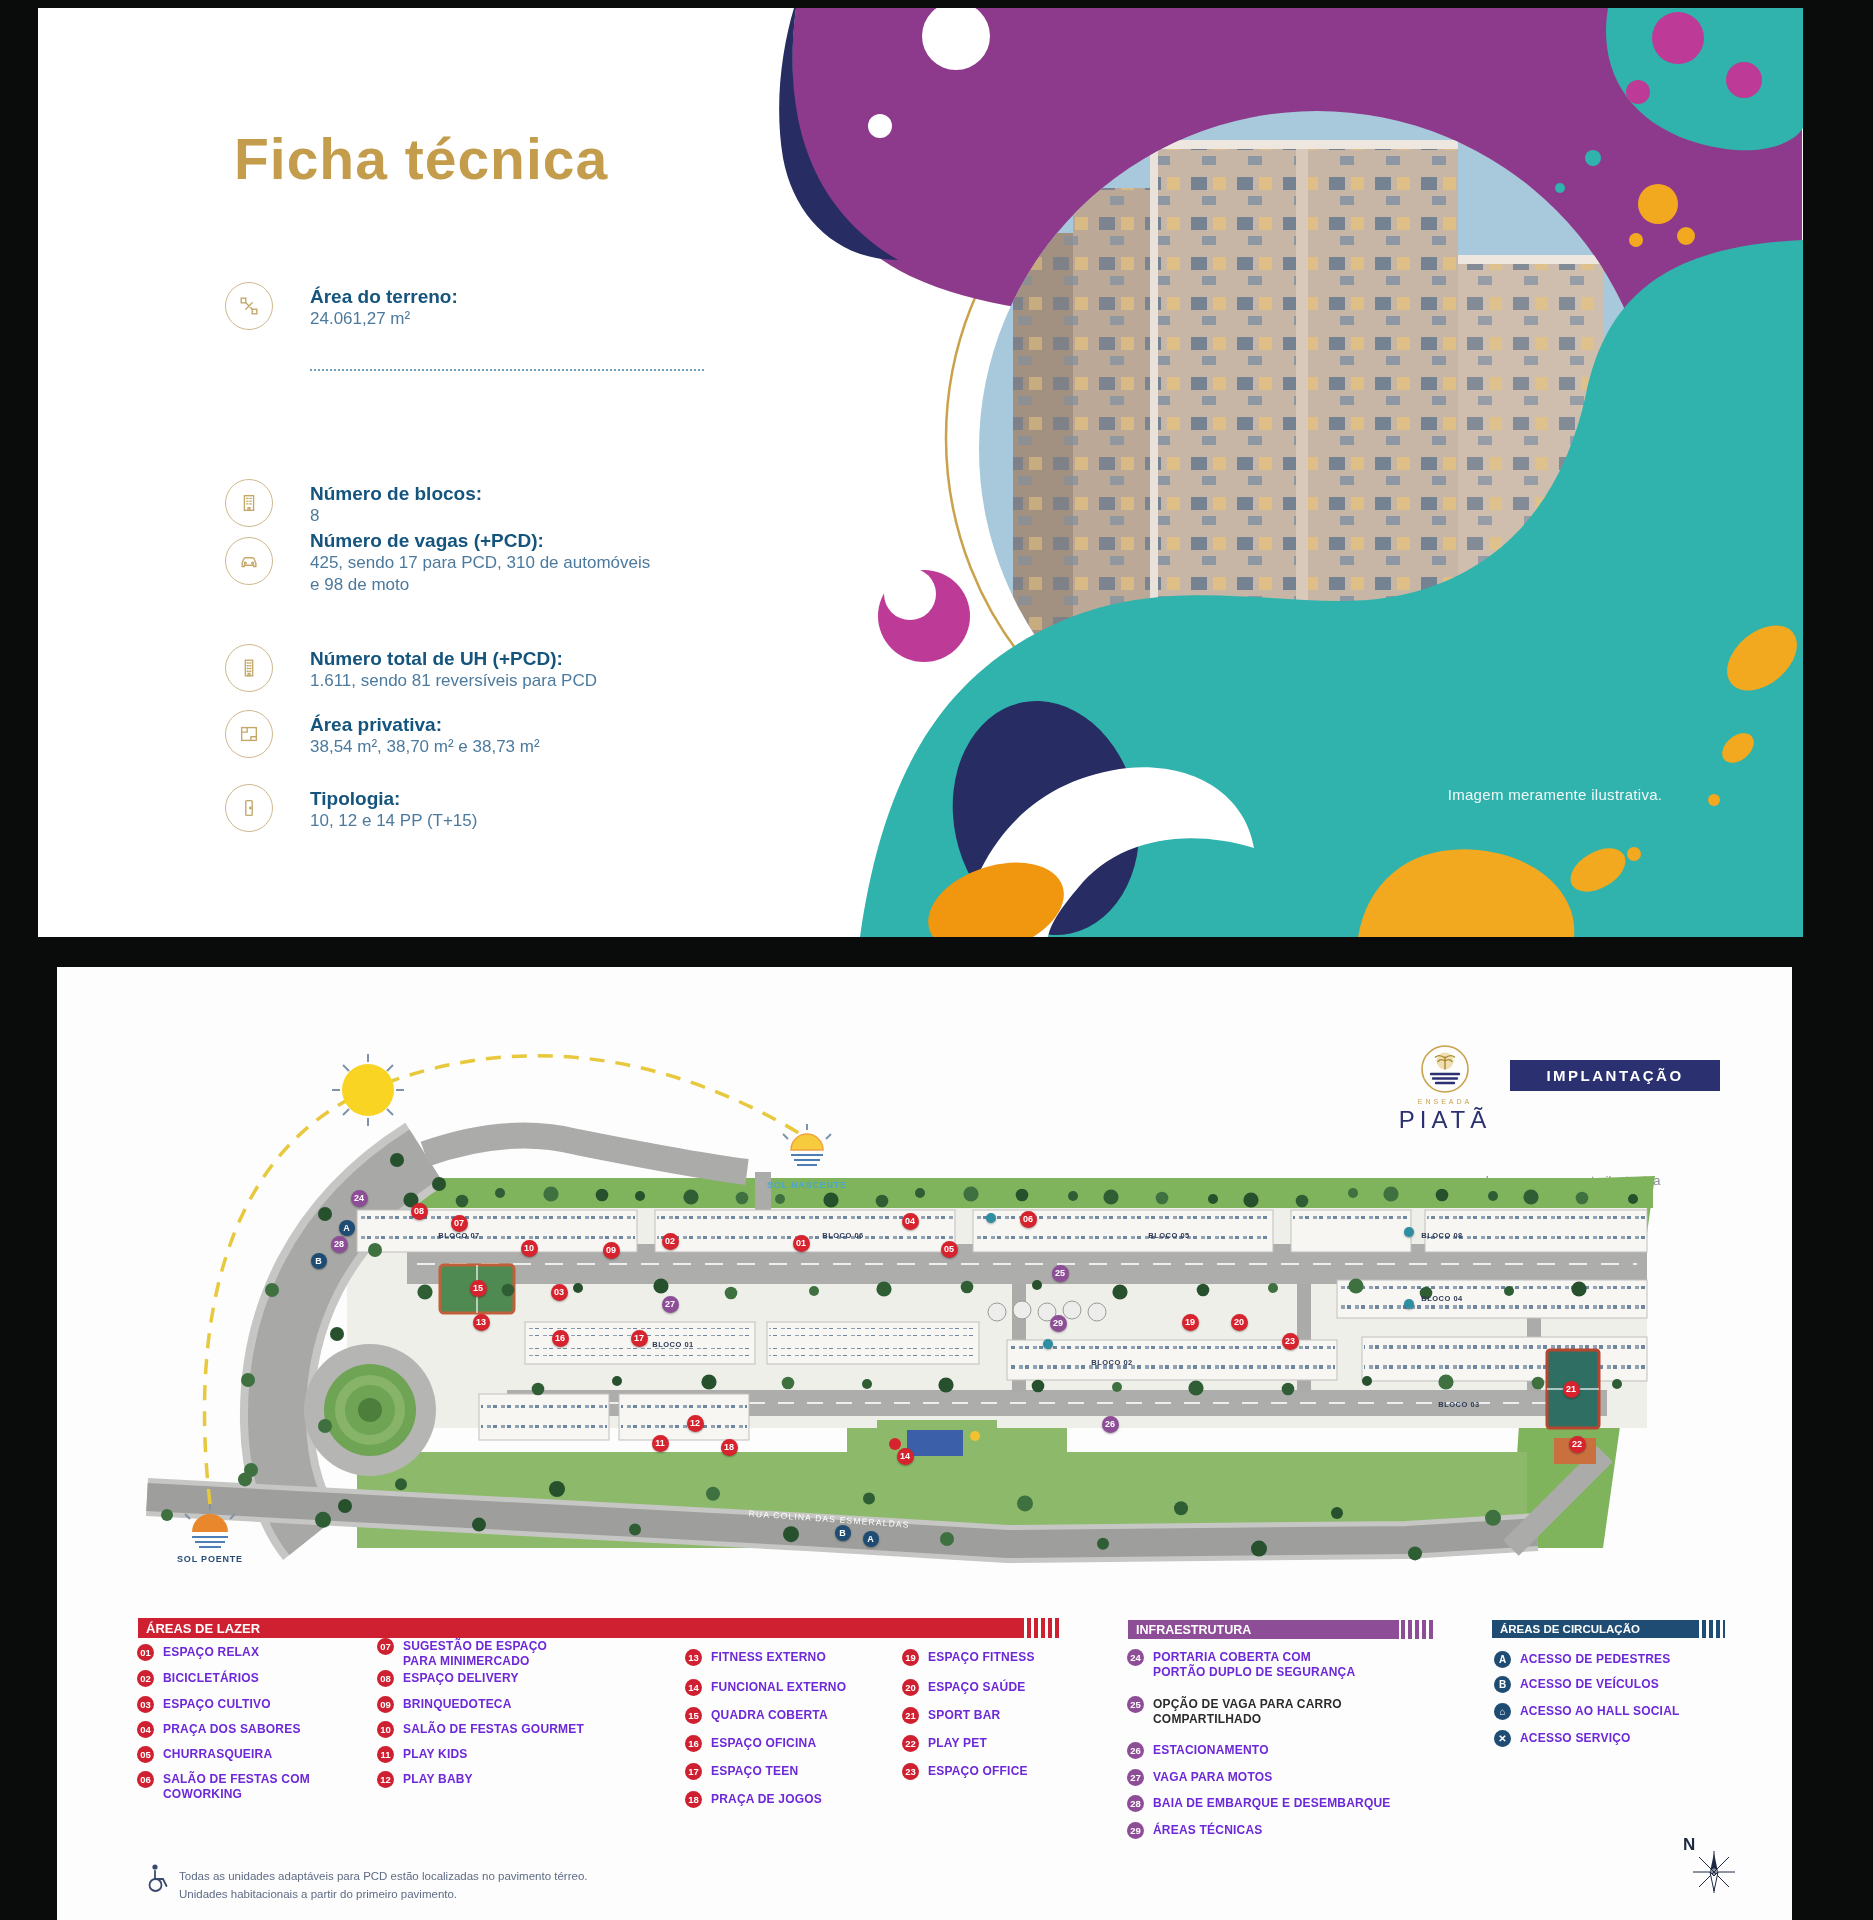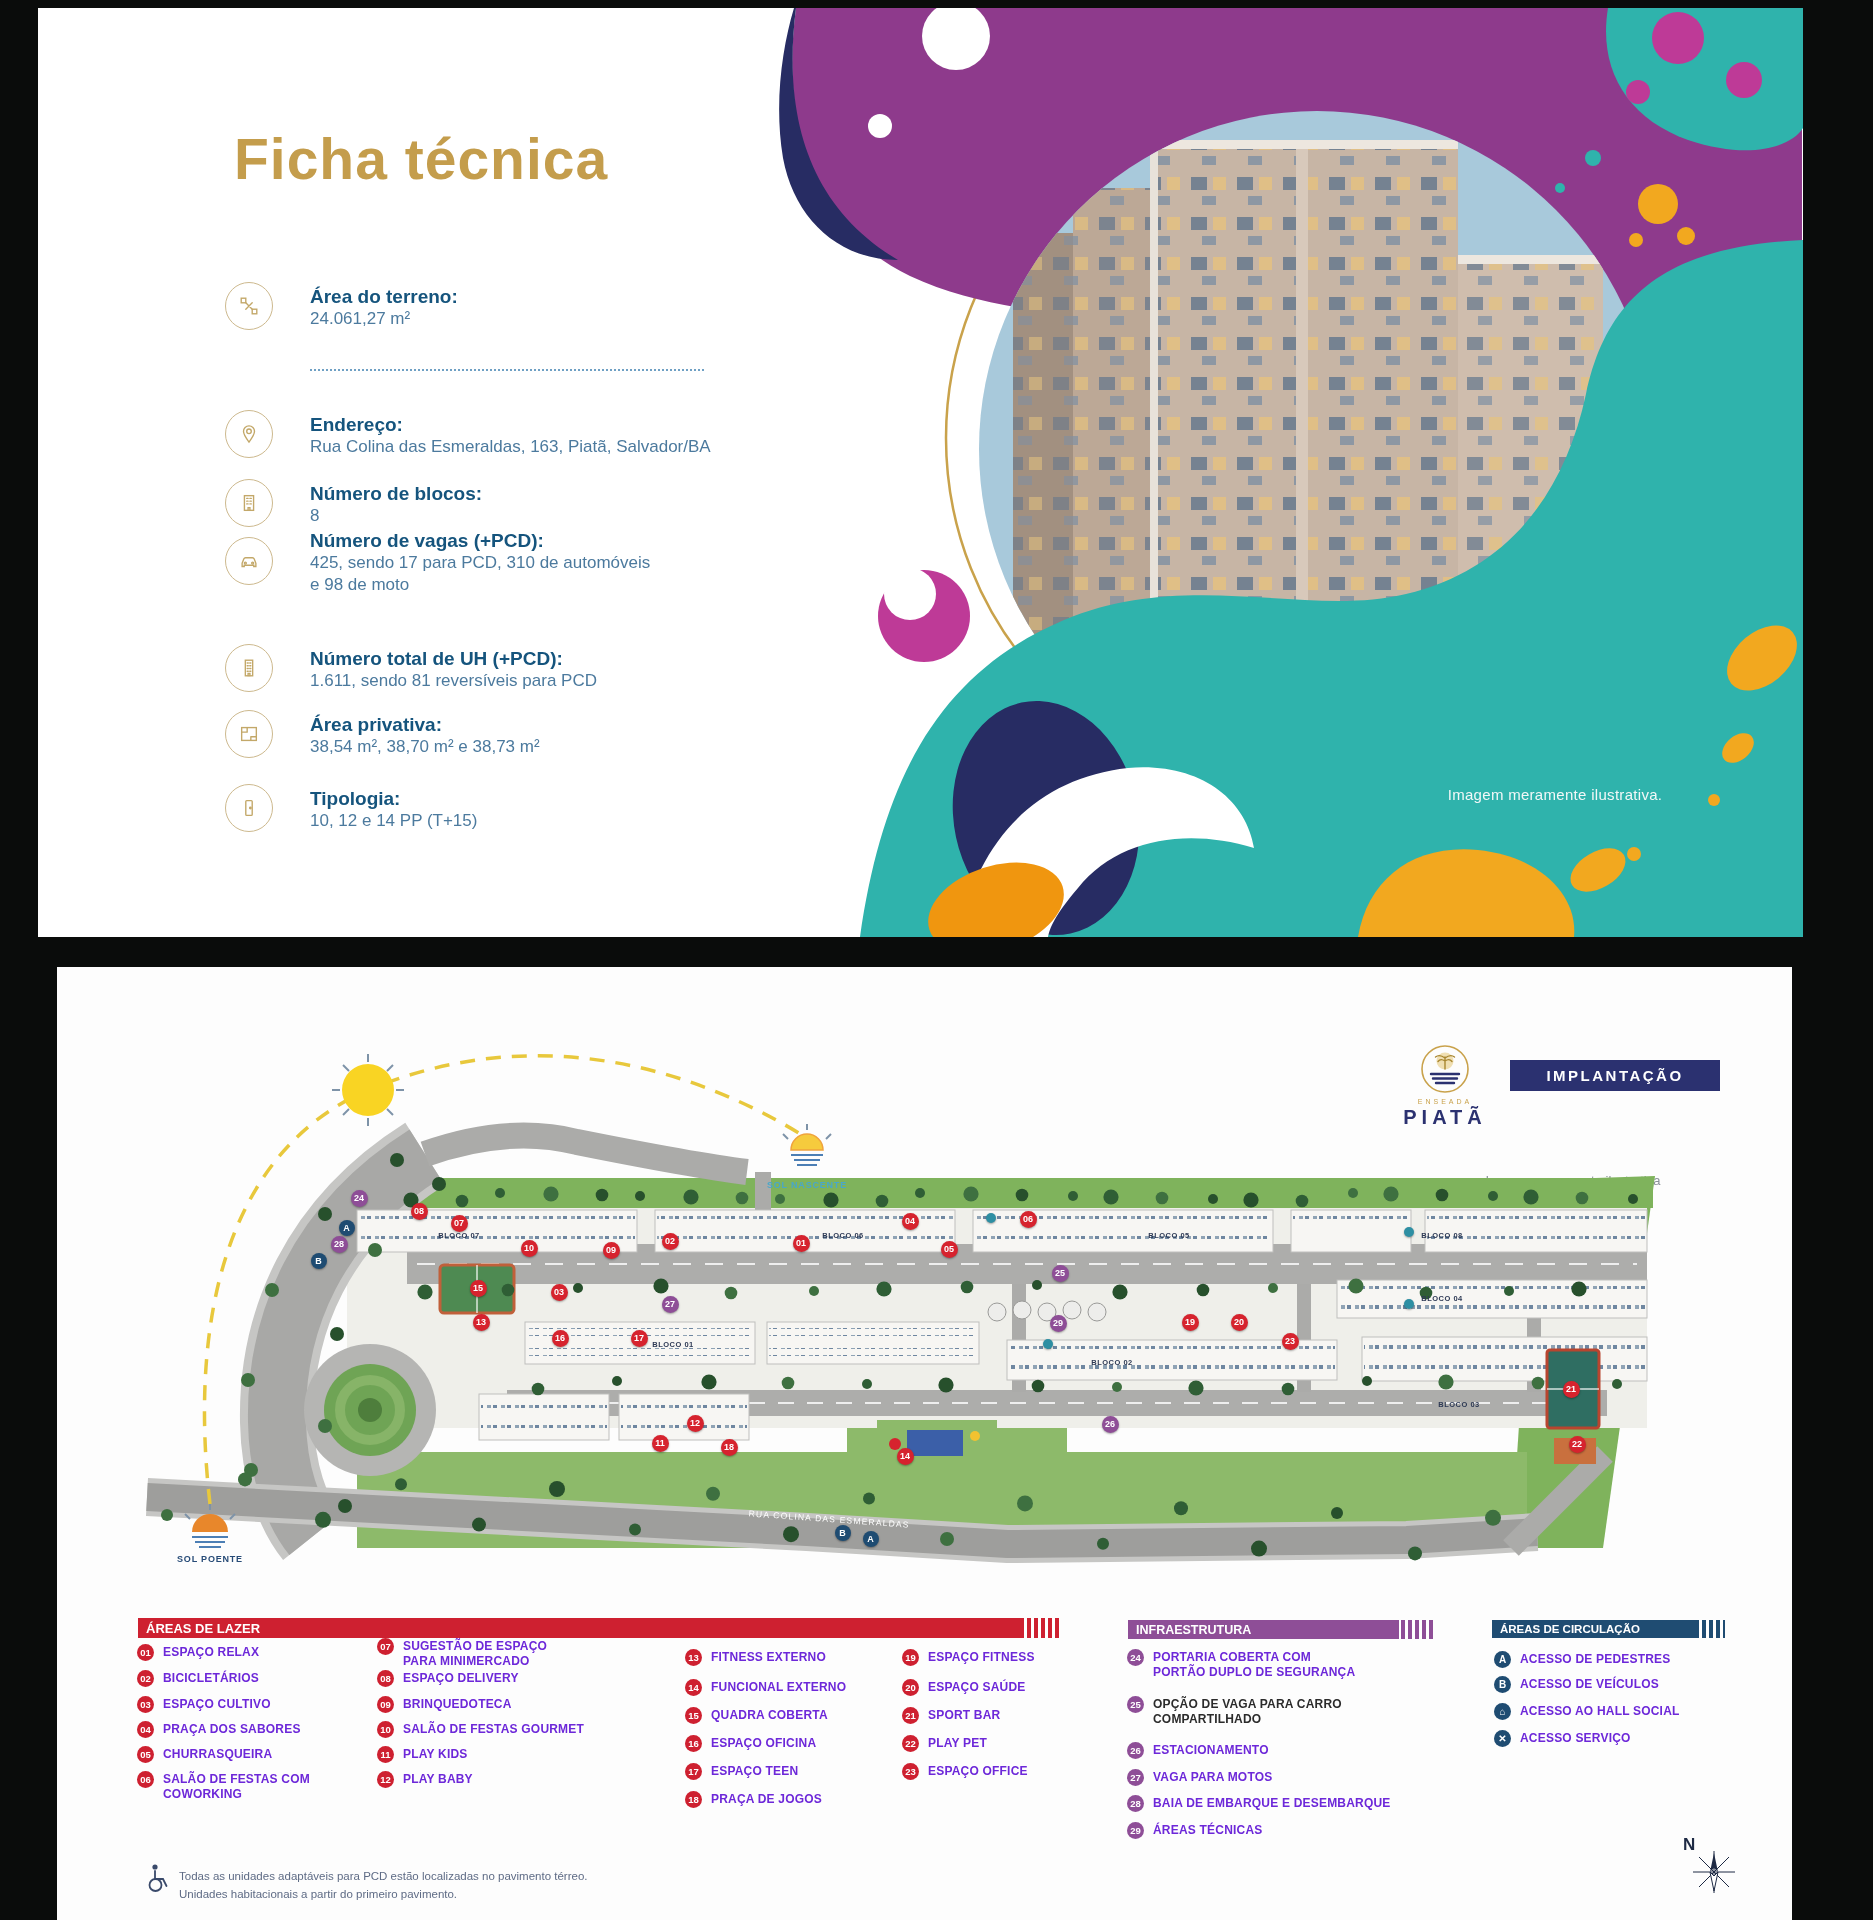--- a/index.html
+++ b/index.html
@@ -16,21 +16,21 @@
   .spec .ic{position:absolute;left:0;top:-3px;width:46px;height:46px;border-radius:50%;
             border:1.5px solid #CDB98E;display:flex;align-items:center;justify-content:center;}
   .spec .lab{font-size:19px;font-weight:700;color:#15547D;line-height:23px;}
   .spec .ln{font-size:17px;color:#4C7A9E;line-height:22px;}
   #dotted-sep{position:absolute;left:272px;top:361px;width:394px;border-top:2px dotted #6FA0C4;}
   #art-top{position:absolute;left:0;top:0;pointer-events:none;}
 
   
   #logo{position:absolute;left:1340px;top:76px;width:96px;text-align:center;}
   #logo .small{font-size:7px;letter-spacing:3px;color:#C9A24B;margin-top:3px;}
-  #logo .brand{font-size:20px;letter-spacing:5px;color:#2B3170;font-weight:700;margin-top:1px;}
+  #logo .brand{font-size:24px;letter-spacing:5px;color:#2B3170;font-weight:400;margin-top:1px;}
   #impl-btn{position:absolute;left:1453px;top:93px;width:210px;height:31px;background:#2B3170;
             color:#fff;font-size:15px;font-weight:700;letter-spacing:2.5px;text-align:center;
             line-height:31px;cursor:pointer;}
   #img-note-bottom{position:absolute;left:1366px;top:206px;width:300px;text-align:center;
             font-size:13px;color:#8A9199;}
   #siteplan-wrap{position:absolute;left:50px;top:25px;width:1640px;height:590px;}
   #plan-markers{position:absolute;left:0;top:0;width:1640px;height:590px;}
   .mk{position:absolute;border-radius:50%;color:#fff;font-weight:700;display:flex;
       align-items:center;justify-content:center;box-shadow:0 1px 2px rgba(0,0,0,.35);}
   .mk.r{width:17px;height:17px;background:#D6232E;font-size:9px;}
@@ -149,30 +149,20 @@
         <svg width="22" height="22" viewBox="0 0 24 24" fill="none" stroke="#C3A869" stroke-width="1.5" stroke-linecap="round">
           <rect x="3.5" y="3.5" width="5" height="5"></rect>
             <rect x="15.5" y="15.5" width="5" height="5"></rect>
           <path d="M8.5 8.5 L15.5 15.5 M15.5 8.5 L8.5 15.5"></path>
           </svg>
         </span>
       <div class="lab">Área do terreno:</div>
       <div class="ln">24.061,27 m²</div>
     </div>
 
-    <div class="spec" style="top:405px">
-      <span class="ic">
-        <svg width="22" height="22" viewBox="0 0 24 24" fill="none" stroke="#C3A869" stroke-width="1.5" stroke-linecap="round">
-          <path d="M12 3.2 C8.6 3.2 6 5.9 6 9.1 C6 13 12 20.8 12 20.8 C12 20.8 18 13 18 9.1 C18 5.9 15.4 3.2 12 3.2 Z"></path>
-          <circle cx="12" cy="9.1" r="2.5"></circle>
-          </svg>
-        </span>
-      <div class="lab">Endereço:</div>
-      <div class="ln">Rua Colina das Esmeraldas, 163, Piatã, Salvador/BA</div>
-    </div>
 
     <div class="spec" style="top:474px">
       <span class="ic">
         <svg width="22" height="22" viewBox="0 0 24 24" fill="none" stroke="#C3A869" stroke-width="1.5" stroke-linecap="round">
           <rect x="7" y="4" width="10" height="16"></rect>
           <path d="M9.5 7h1.5M13 7h1.5M9.5 10h1.5M13 10h1.5M9.5 13h1.5M13 13h1.5M11 20v-3h2v3"></path>
           </svg>
         </span>
       <div class="lab">Número de blocos:</div>
       <div class="ln">8</div>

